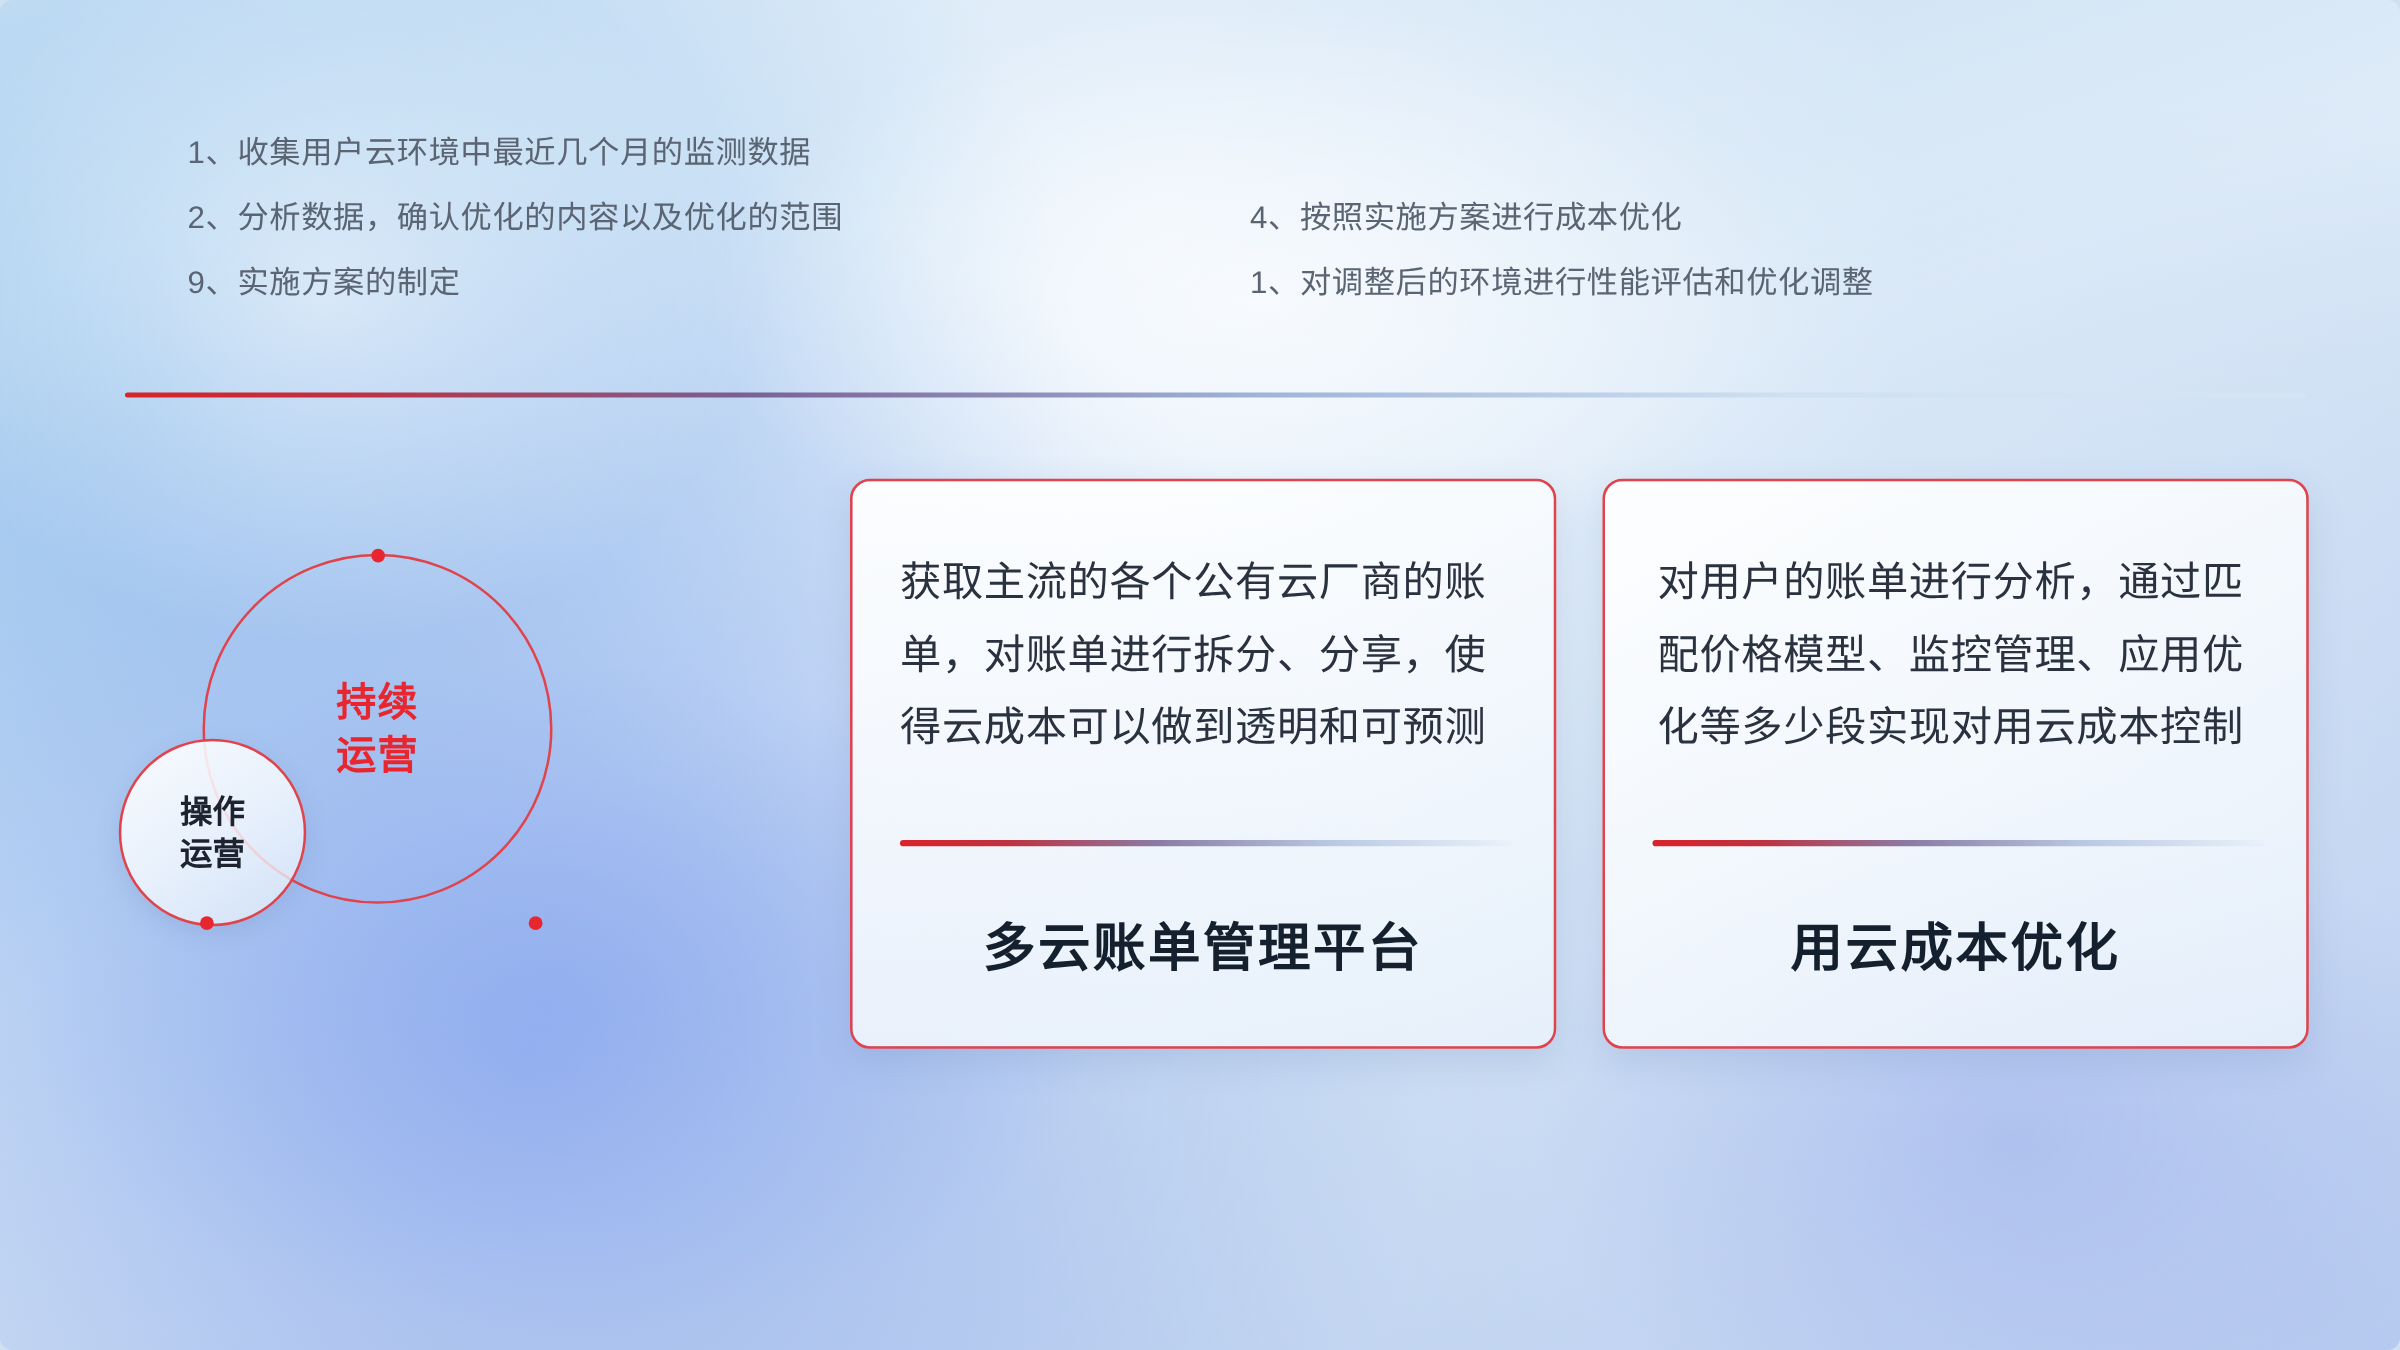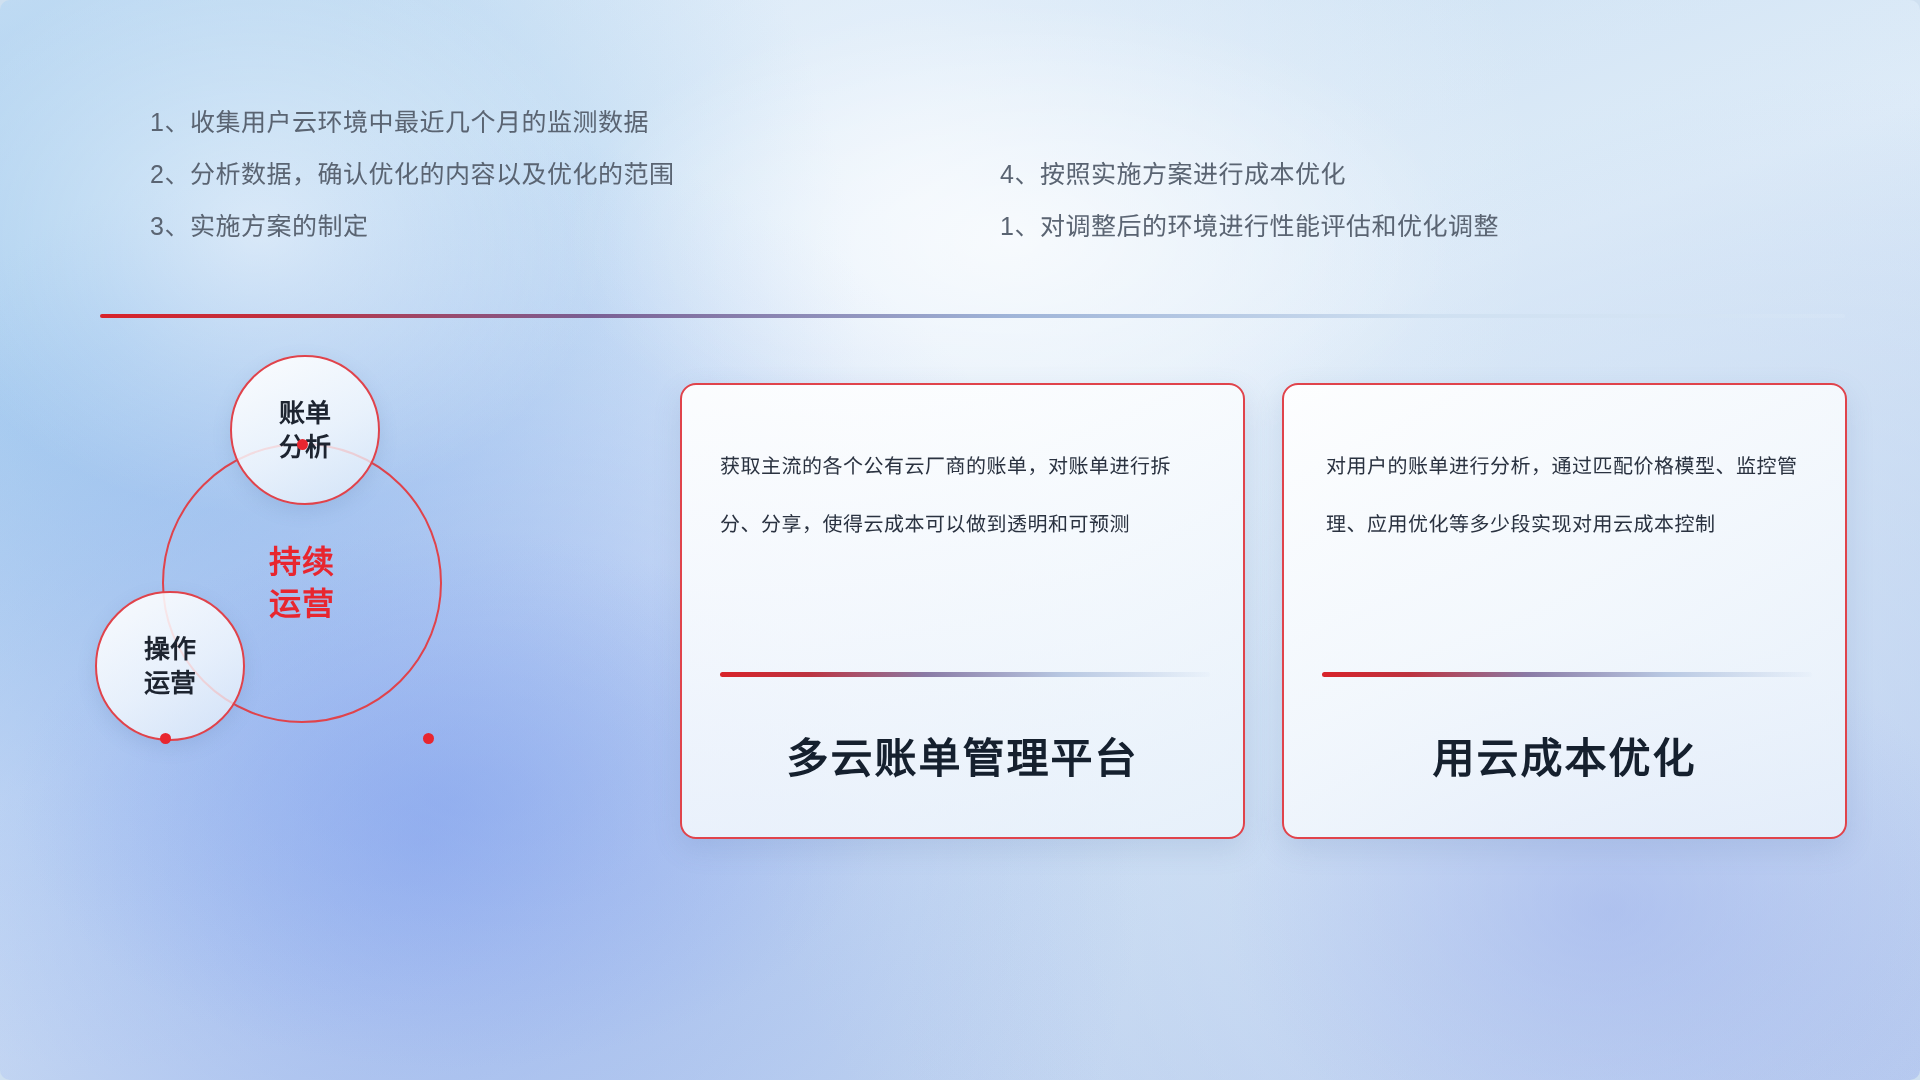--- a/index.html
+++ b/index.html
@@ -164,21 +164,21 @@
     border: 2px solid #e0434b;
     border-radius: 16px;
     box-sizing: border-box;
     background: linear-gradient(155deg, rgba(255,255,255,0.93) 0%, rgba(248,251,254,0.88) 45%, rgba(236,244,252,0.82) 100%);
     box-shadow: 0 10px 28px rgba(80,110,165,0.16);
     padding: 52px 38px 0 38px;
   }
   .card-1 { left: 680px; }
   .card-2 { left: 1282px; padding-left: 42px; }
   .card-body {
-    font-size: 20px;
+    font-size: 33px;
     line-height: 58px;
     color: #2a3240;
     letter-spacing: 0.5px;
   }
   .card-rule {
     position: absolute;
     left: 38px;
     bottom: 160px;
     width: 490px;
     height: 5px;
@@ -202,38 +202,34 @@
 
 <div class="slide">
   <div class="bg-wash-1"></div>
   <div class="bg-wash-2"></div>
   <div class="bg-wash-3"></div>
   <div class="bg-wash-4"></div>
 
   <div class="bullets">
     <div class="bullet-line">1、收集用户云环境中最近几个月的监测数据</div>
     <div class="bullet-line">2、分析数据，确认优化的内容以及优化的范围</div>
-    <div class="bullet-line">3、实施方案的制定</div>
+    <div class="bullet-line">9、实施方案的制定</div>
   </div>
 
   <div class="bullets-right">
     <div class="bullet-line">4、按照实施方案进行成本优化</div>
     <div class="bullet-line">1、对调整后的环境进行性能评估和优化调整</div>
   </div>
 
   <div class="divider"></div>
 
   <div class="venn">
     <div class="circle circle-center">
       <span class="center-label">持续
 运营</span>
-    </div>
-    <div class="circle circle-filled circle-top">
-      <span class="circle-label">账单
-分析</span>
     </div>
     <div class="circle circle-filled circle-left">
       <span class="circle-label">操作
 运营</span>
     </div>
     <div class="dot dot-top"></div>
     <div class="dot dot-left"></div>
     <div class="dot dot-right"></div>
   </div>
 

